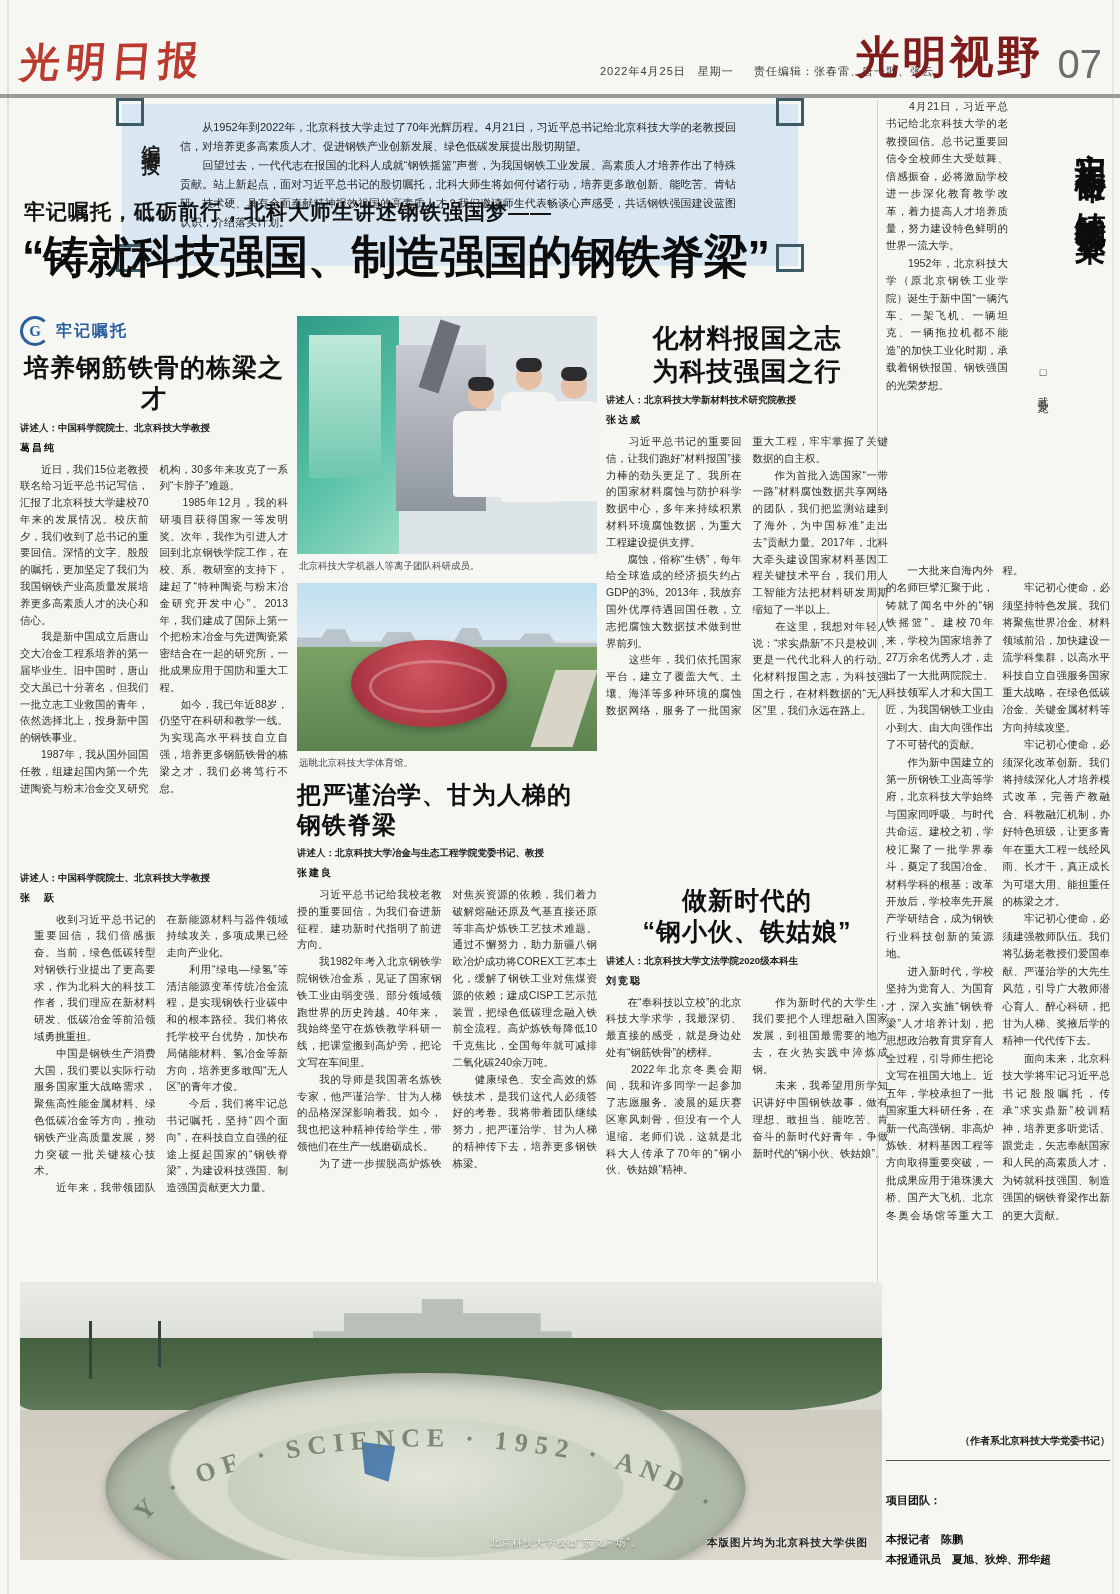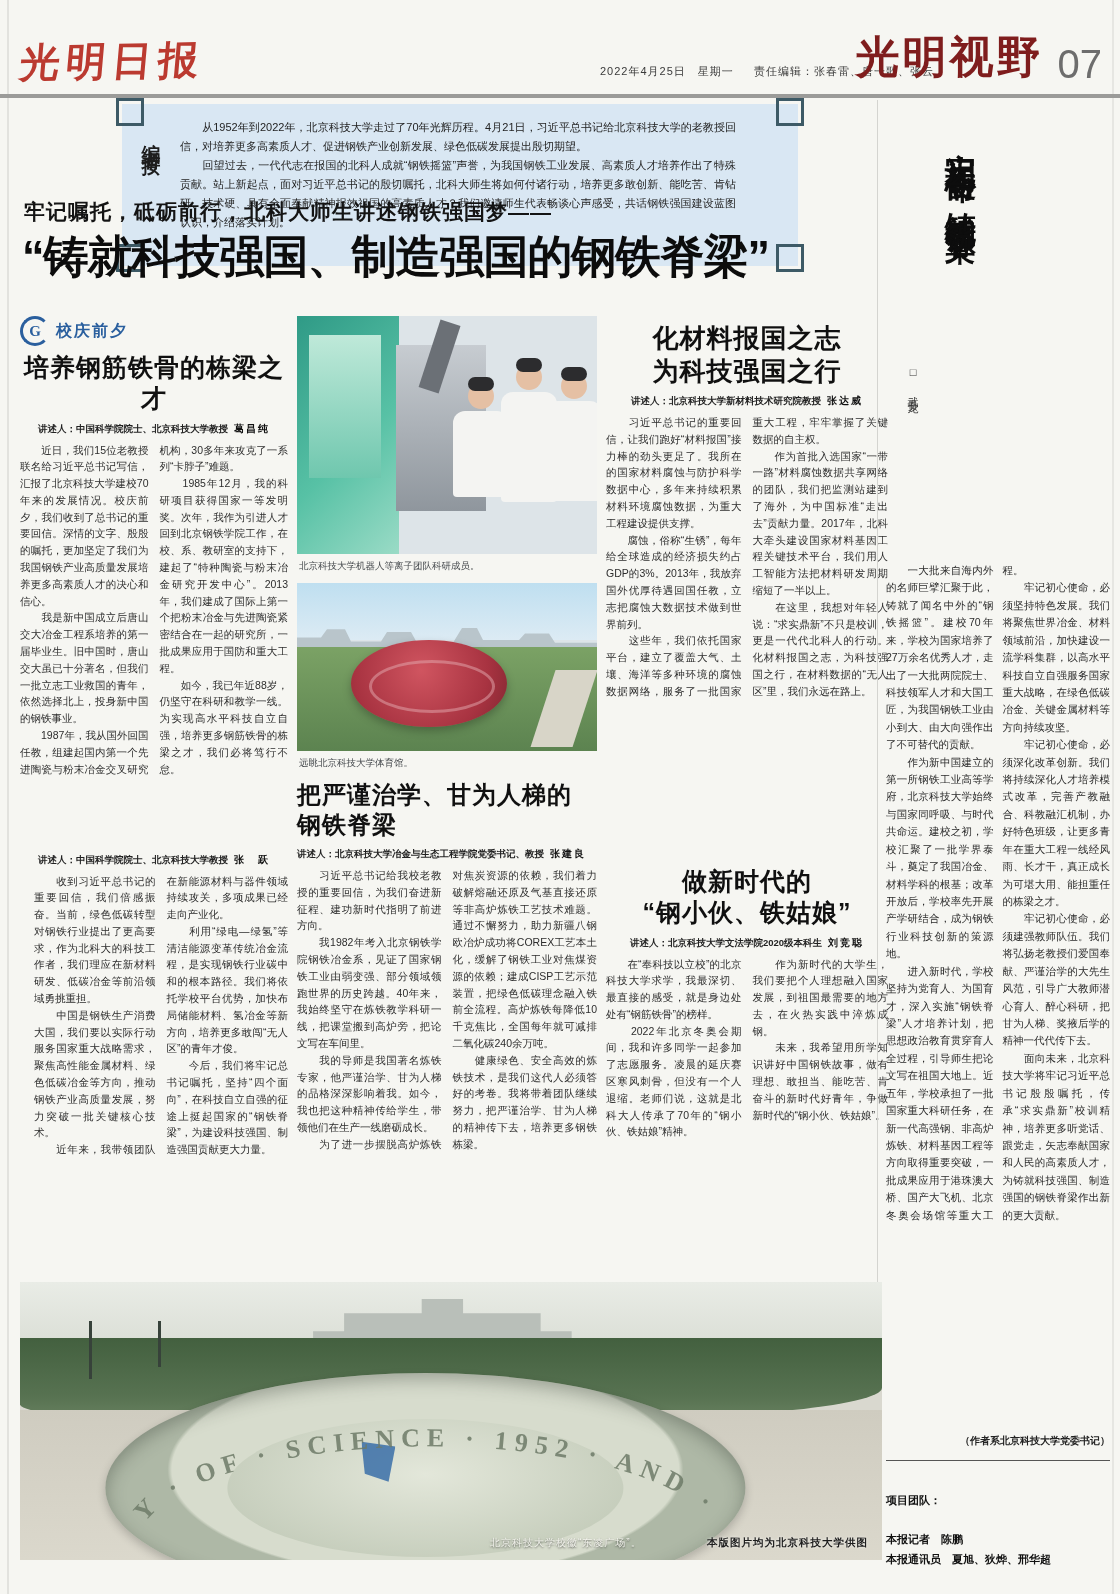--- a/index.html
+++ b/index.html
@@ -43,21 +43,21 @@
 
   .badge{display:flex;align-items:center;gap:6px;height:30px;}
   .badge-g{width:24px;height:24px;border:3px solid #2a5f9e;border-radius:50%;border-right-color:transparent;
            color:#2a5f9e;font-weight:900;font-size:15px;display:flex;align-items:center;justify-content:center;
            font-family:"Liberation Serif",serif;}
   .badge-label{font-size:16px;font-weight:900;color:#2a5f9e;letter-spacing:2px;}
 
   .art-title{font-size:25px;font-weight:900;color:#101010;text-align:center;line-height:1.25;
              letter-spacing:1px;white-space:pre-line;margin-top:6px;}
   .art-title.left{text-align:left;font-size:24px;}
-  .byline{display:flex;justify-content:center;align-items:baseline;gap:6px;margin:7px 0 6px 0;}
+  .byline{display:flex;justify-content:center;align-items:baseline;gap:6px;margin:7px 0 6px 0;flex-direction:column;}
   .byline .lab{font-size:9.5px;font-weight:bold;color:#222;}
   .byline .nm{font-size:10px;font-weight:900;color:#111;letter-spacing:2px;}
   .body2{column-count:2;column-gap:11px;font-size:10.5px;line-height:1.6;text-align:justify;
          color:#2d2d2d;white-space:pre-line;overflow:hidden;}
   .h380{height:378px;} .h398{height:398px;margin-left:14px;} .h352{height:352px;} .h428{height:428px;} .h252{height:252px;}
   .gap26{height:26px;} .gap18{height:18px;}
 
   .caption{font-size:9.5px;color:#44484c;margin:6px 2px 10px 2px;}
 
   
@@ -153,21 +153,21 @@
   </div>
 
   <div class="kicker">牢记嘱托，砥砺前行，北科大师生讲述钢铁强国梦——</div>
   <div class="headline">“铸就科技强国、制造强国的钢铁脊梁”</div>
 
   <div class="cols">
 
     <div class="col1">
       <div class="badge">
         <span class="badge-g">G</span>
-        <span class="badge-label">校庆前夕</span>
+        <span class="badge-label">牢记嘱托</span>
       </div>
       <div>
         <div class="art-title">培养钢筋铁骨的栋梁之才</div>
         <div class="byline">
           <span class="lab">讲述人：中国科学院院士、北京科技大学教授</span>
           <span class="nm">葛昌纯</span>
         </div>
         <div class="body2 h380">　　近日，我们15位老教授联名给习近平总书记写信，汇报了北京科技大学建校70年来的发展情况。校庆前夕，我们收到了总书记的重要回信。深情的文字、殷殷的嘱托，更加坚定了我们为我国钢铁产业高质量发展培养更多高素质人才的决心和信心。
 　　我是新中国成立后唐山交大冶金工程系培养的第一届毕业生。旧中国时，唐山交大虽已十分著名，但我们一批立志工业救国的青年，依然选择北上，投身新中国的钢铁事业。
 　　1987年，我从国外回国任教，组建起国内第一个先进陶瓷与粉末冶金交叉研究机构，30多年来攻克了一系列“卡脖子”难题。
@@ -263,20 +263,22 @@
 　　作为新时代的大学生，我们要把个人理想融入国家发展，到祖国最需要的地方去，在火热实践中淬炼成钢。
 　　未来，我希望用所学知识讲好中国钢铁故事，做有理想、敢担当、能吃苦、肯奋斗的新时代好青年，争做新时代的“钢小伙、铁姑娘”。</div>
 
       </div>
     </div>
   </div>
 
   <div class="rail-divider"></div>
   <div class="rail">
     <div class="rail-top">
+      <div class="rail-intro">　　4月21日，习近平总书记给北京科技大学的老教授回信。总书记重要回信令全校师生大受鼓舞、倍感振奋，必将激励学校进一步深化教育教学改革，着力提高人才培养质量，努力建设特色鲜明的世界一流大学。
+　　1952年，北京科技大学（原北京钢铁工业学院）诞生于新中国“一辆汽车、一架飞机、一辆坦克、一辆拖拉机都不能造”的加快工业化时期，承载着钢铁报国、钢铁强国的光荣梦想。</div>
       <div class="vhead-wrap">
         <div class="vhead">牢记初心使命，铸就钢铁脊梁</div>
         <div class="vauthor">□ 武贵龙</div>
       </div>
     </div>
     <div class="rail-body">　　一大批来自海内外的名师巨擘汇聚于此，铸就了闻名中外的“钢铁摇篮”。建校70年来，学校为国家培养了27万余名优秀人才，走出了一大批两院院士、科技领军人才和大国工匠，为我国钢铁工业由小到大、由大向强作出了不可替代的贡献。
 　　作为新中国建立的第一所钢铁工业高等学府，北京科技大学始终与国家同呼吸、与时代共命运。建校之初，学校汇聚了一批学界泰斗，奠定了我国冶金、材料学科的根基；改革开放后，学校率先开展产学研结合，成为钢铁行业科技创新的策源地。
 　　进入新时代，学校坚持为党育人、为国育才，深入实施“钢铁脊梁”人才培养计划，把思想政治教育贯穿育人全过程，引导师生把论文写在祖国大地上。近五年，学校承担了一批国家重大科研任务，在新一代高强钢、非高炉炼铁、材料基因工程等方向取得重要突破，一批成果应用于港珠澳大桥、国产大飞机、北京冬奥会场馆等重大工程。
 　　牢记初心使命，必须坚持特色发展。我们将聚焦世界冶金、材料领域前沿，加快建设一流学科集群，以高水平科技自立自强服务国家重大战略，在绿色低碳冶金、关键金属材料等方向持续攻坚。
 　　牢记初心使命，必须深化改革创新。我们将持续深化人才培养模式改革，完善产教融合、科教融汇机制，办好特色班级，让更多青年在重大工程一线经风雨、长才干，真正成长为可堪大用、能担重任的栋梁之才。

